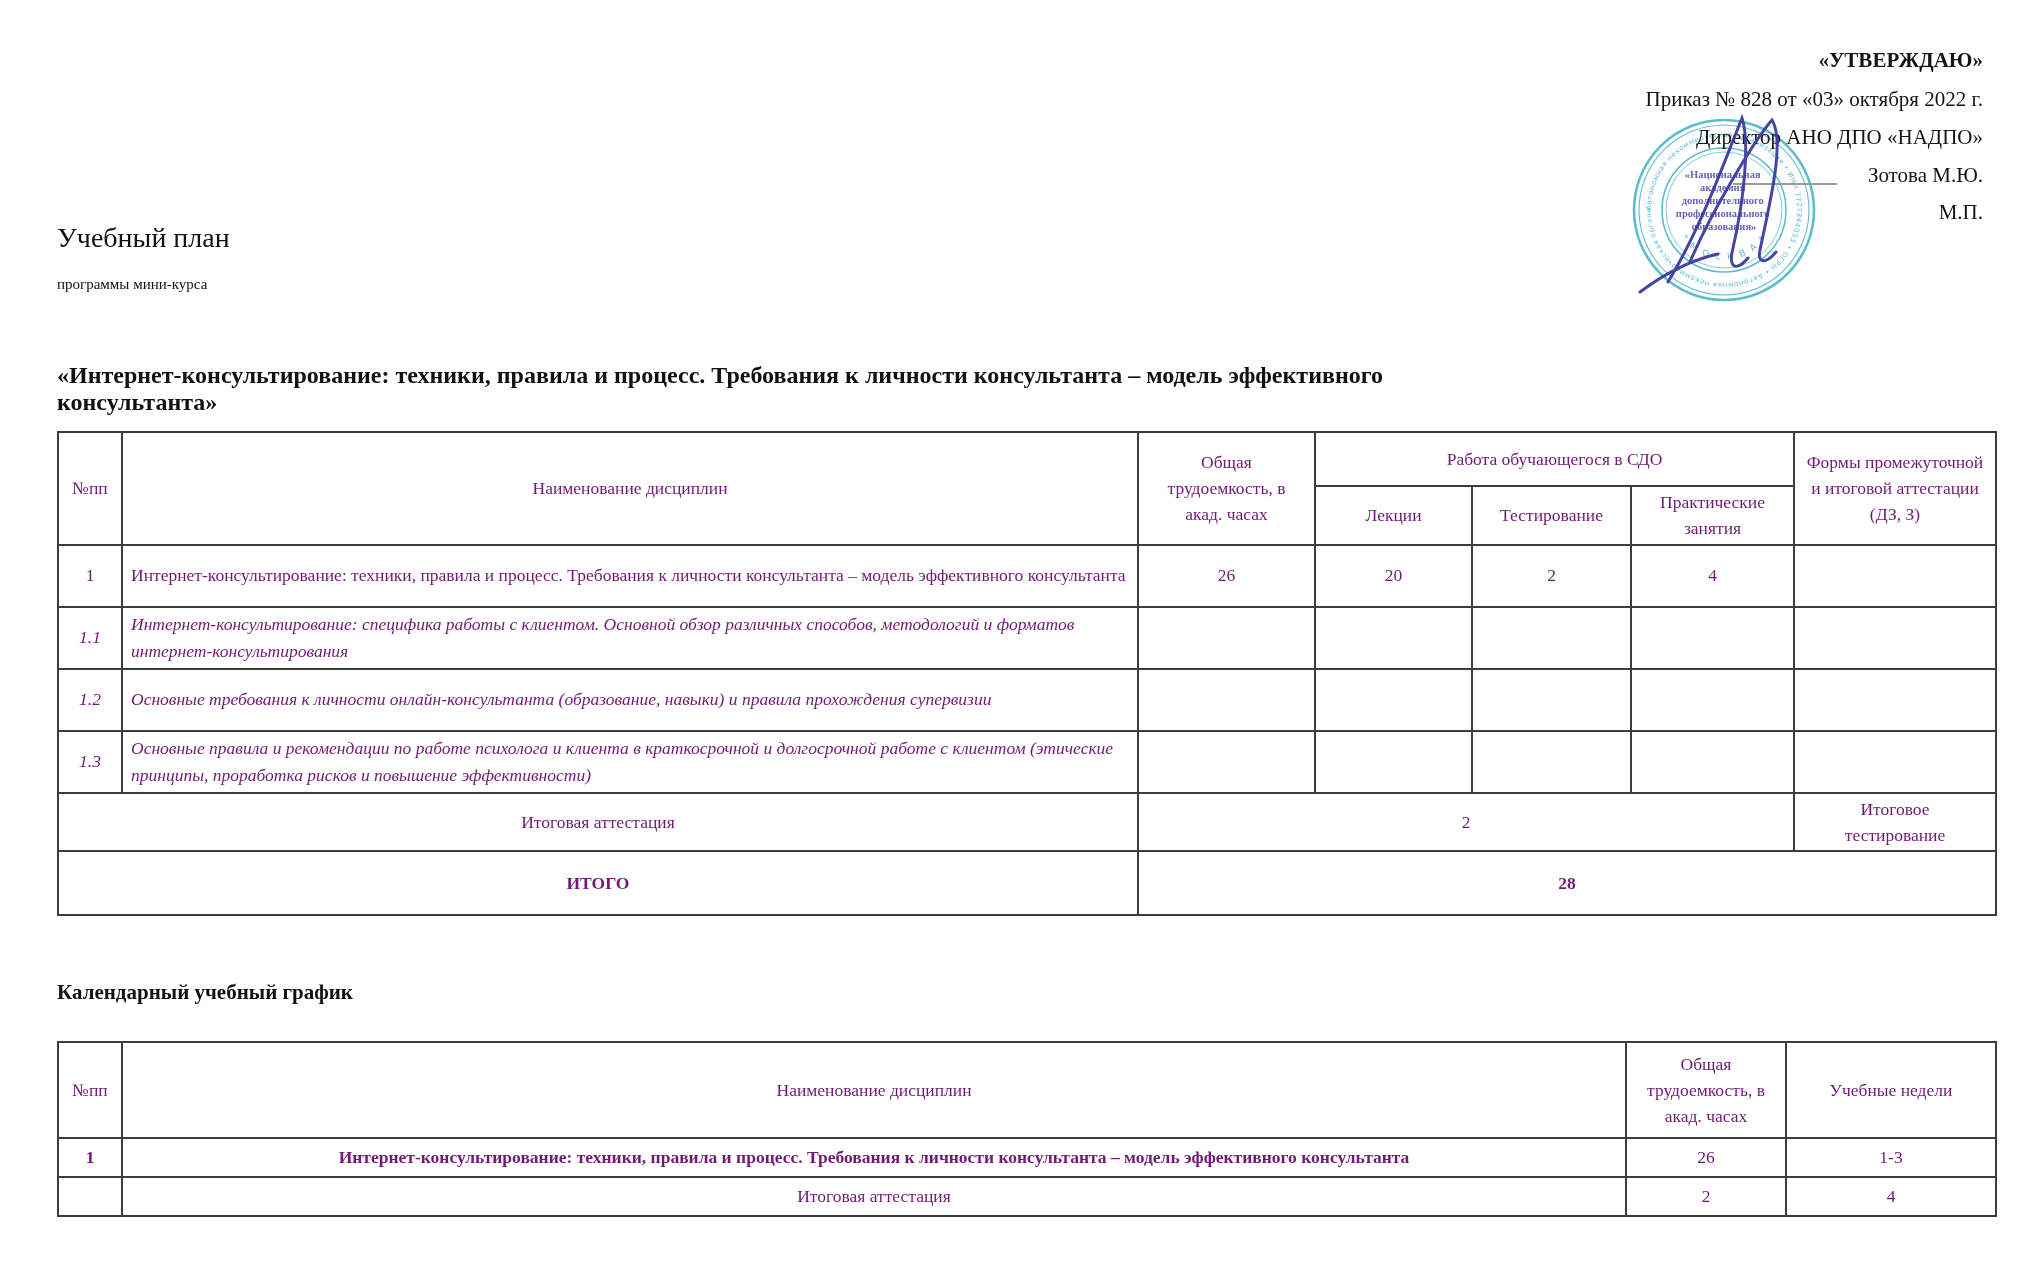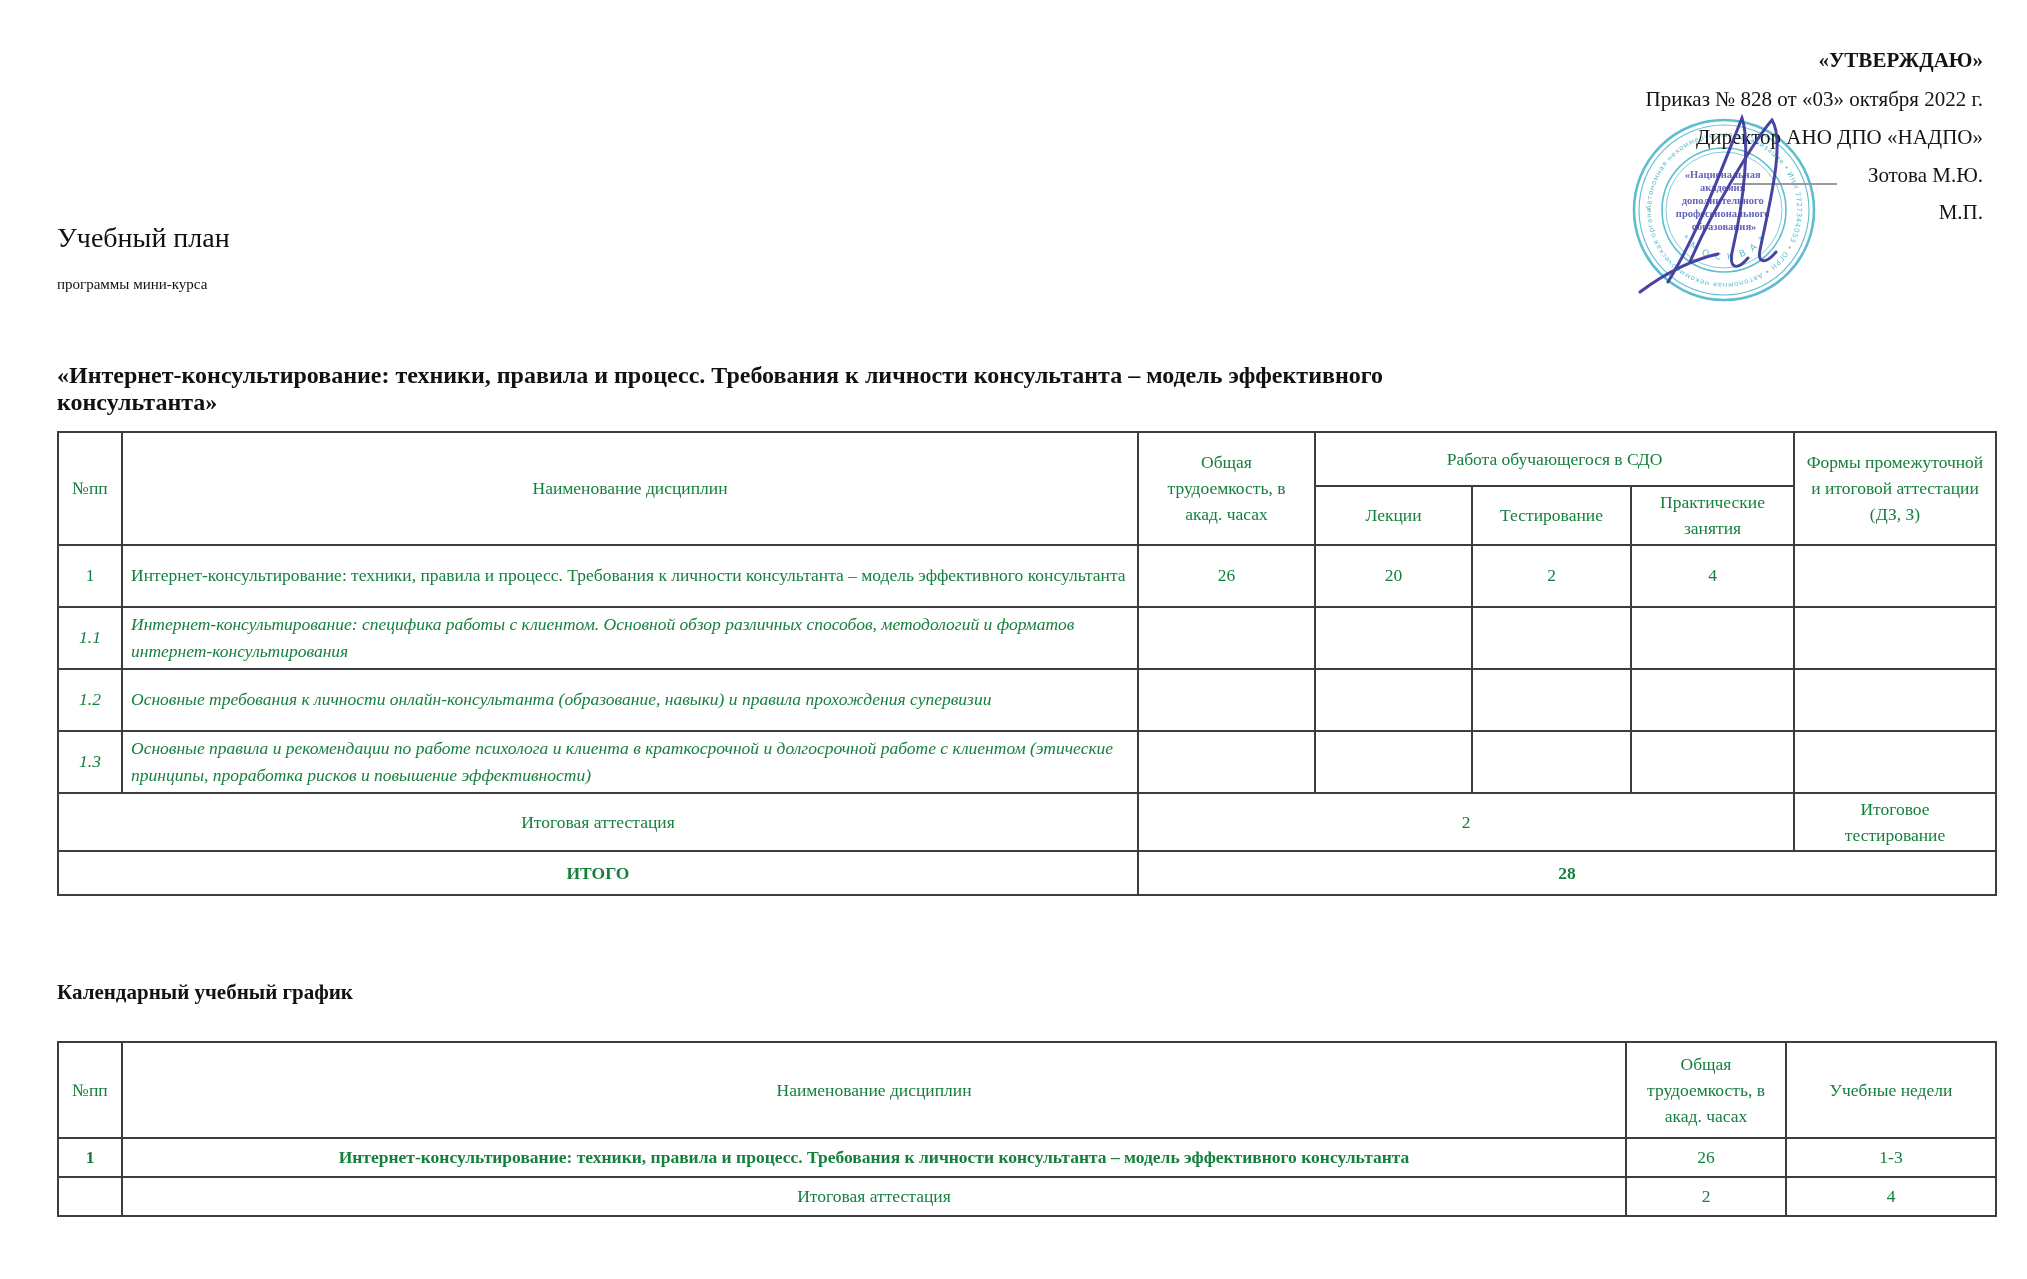--- a/index.html
+++ b/index.html
@@ -36,29 +36,29 @@
   .calendar-title{top:980px;font-size:21px;font-weight:bold;}
   
   .tbl-wrap{position:absolute;left:57px;width:1940px;}
   .t1-wrap{top:431px;}
   .t2-wrap{top:1041px;}
   table{border-collapse:collapse;table-layout:fixed;width:1938px;}
   td{
     border:2px solid #3d3d3d;
     font-size:17.5px;line-height:1.5;
     text-align:center;vertical-align:middle;
-    padding:2px 6px;color:#15803d;
+    padding:2px 6px;color:#701a75;
     overflow:hidden;
   }
   td.name{text-align:left;padding-left:8px;padding-right:8px;}
   tr.h1{height:54px;}
   tr.h2{height:58px;}
   tr.r{height:62px;}
   tr.att{height:56px;}
-  tr.tot{height:44px;}
+  tr.tot{height:64px;}
   tr.it td{font-style:italic;}
   td.b, tr.tot td{font-weight:bold;}
   .narrow{display:inline-block;max-width:120px;}
   .narrow2{display:inline-block;max-width:130px;}
   .t2 tr.h{height:96px;}
   .t2 tr.r2{height:39px;}
   .t2 td.bold-name{font-weight:bold;text-align:center;}
 </style>
 </head>
 <body>

